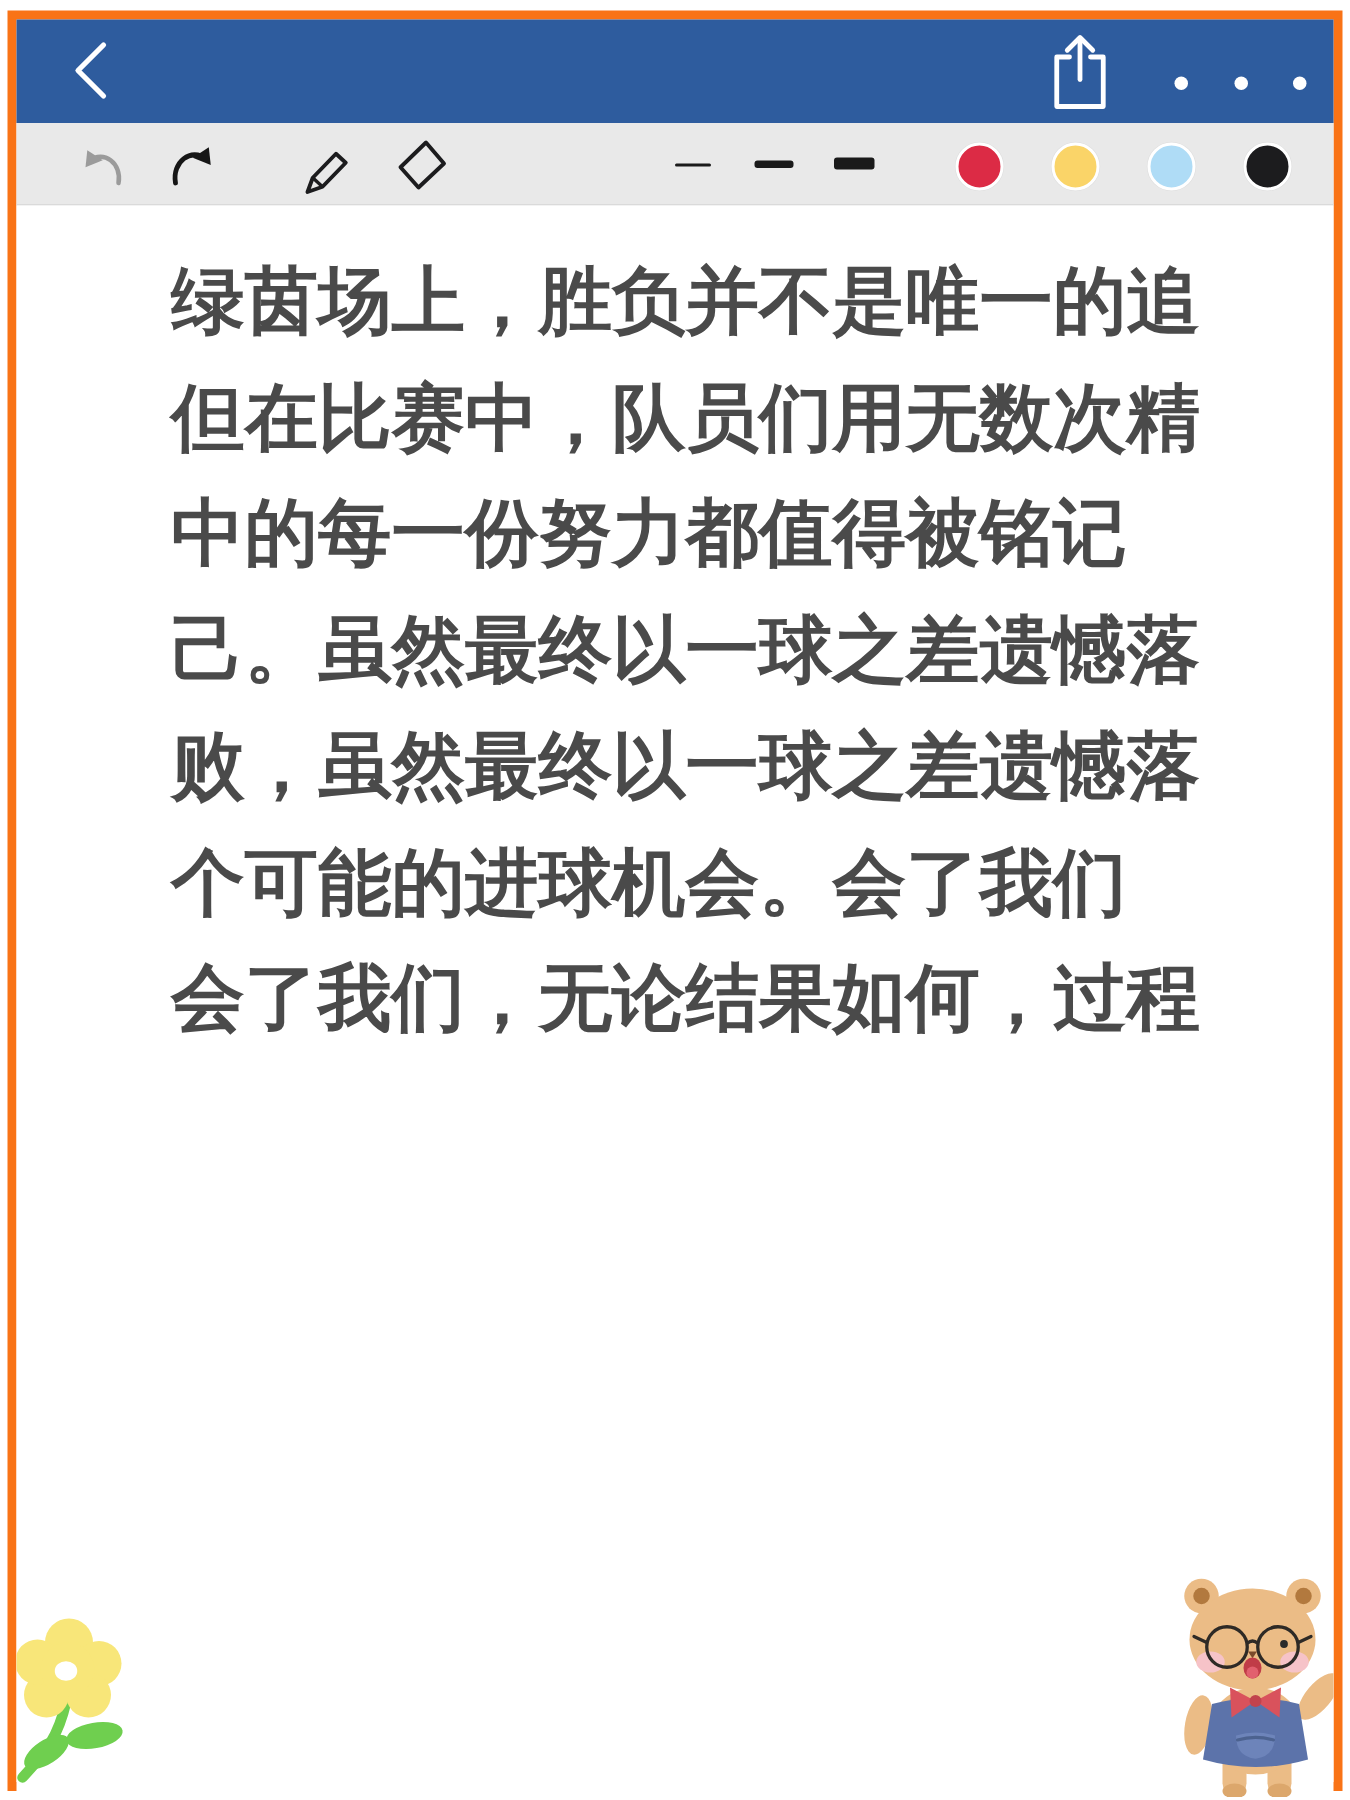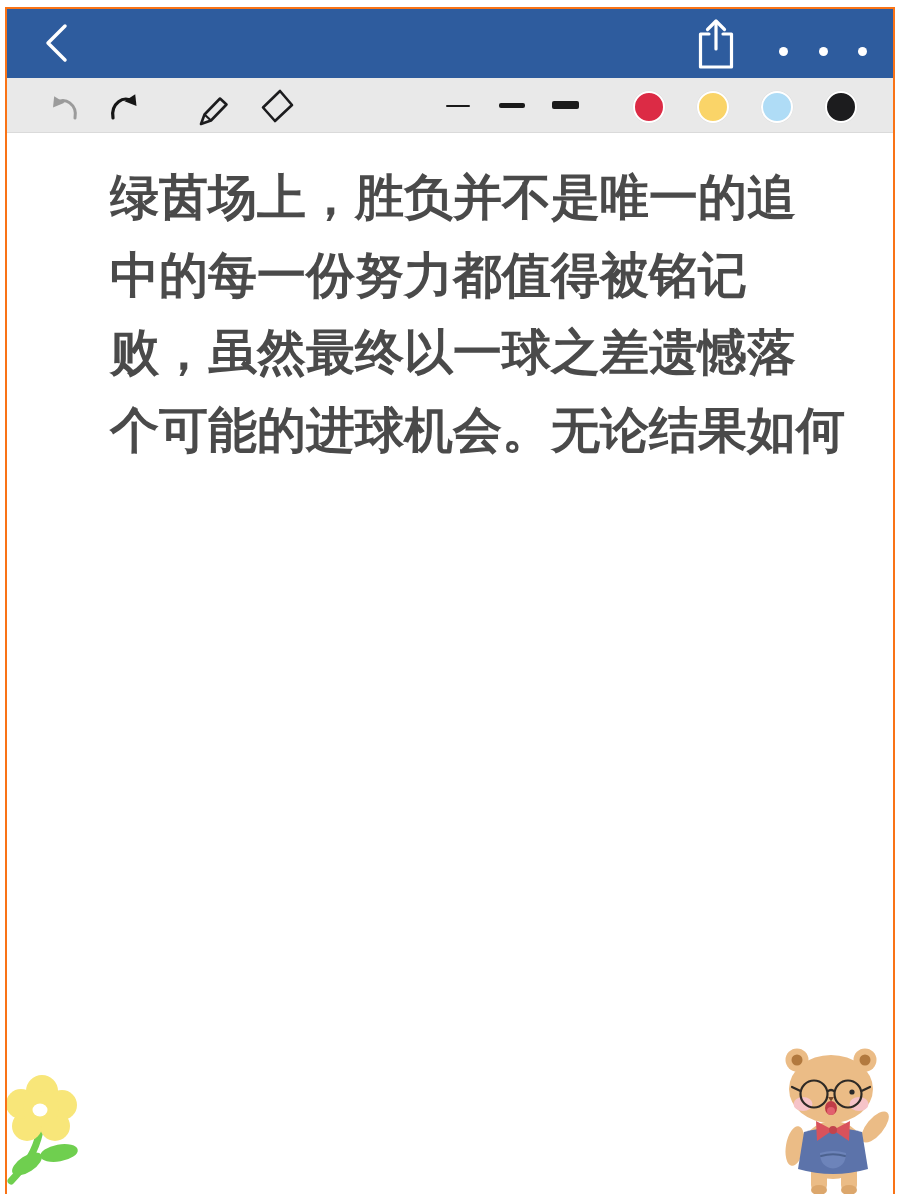--- a/index.html
+++ b/index.html
@@ -2,21 +2,21 @@
 <html><head>
 <meta charset="utf-8">
 <style>
   * { margin:0; padding:0; box-sizing:border-box; }
   html,body { width:900px; height:1200px; background:#ffffff; overflow:hidden;
               font-family:"Liberation Sans","DejaVu Sans",sans-serif; }
   .stage { position:relative; width:900px; height:1200px; background:#ffffff; }
 
   
   .frame { position:absolute; left:5px; top:7px; width:890px; height:1187px;
-           background:#ffffff; border:2px solid #f97316; }
+           background:#ffffff; border:6px solid #f97316; }
 
   
   .header { position:relative; width:100%; height:69px; background:#2E5C9E; }
   .icon-btn { position:absolute; background:none; border:none; cursor:pointer; padding:0; }
   .back-btn { left:28px; top:8px; width:48px; height:52px; }
   .share-btn { left:686px; top:6px; width:46px; height:58px; }
   .more-btn { left:764px; top:26px; width:104px; height:32px;
               display:flex; align-items:center; justify-content:space-between; padding:0 8px; }
   .dot { width:9px; height:9px; border-radius:50%; background:#ffffff; }
 
@@ -128,23 +128,26 @@
       <button class="swatch swatch-red" style="background-color: rgb(220, 43, 69);"></button>
       <button class="swatch swatch-yellow" style="background-color: rgb(250, 212, 104);"></button>
       <button class="swatch swatch-blue" style="background-color: rgb(175, 220, 246);"></button>
       <button class="swatch swatch-black" style="background-color: rgb(28, 28, 30);"></button>
     </div>
 
     <div class="canvas">
 
       <div class="note-text">
         <div class="note-line">绿茵场上，胜负并不是唯一的追</div>
+        <div class="note-line">但在比赛中，队员们用无数次精</div>
         <div class="note-line">中的每一份努力都值得被铭记</div>
+        <div class="note-line">己。虽然最终以一球之差遗憾落</div>
         <div class="note-line">败，虽然最终以一球之差遗憾落</div>
-        <div class="note-line">个可能的进球机会。无论结果如何</div>
+        <div class="note-line">个可能的进球机会。会了我们</div>
+        <div class="note-line">会了我们，无论结果如何，过程</div>
       </div>
 
       <div class="sticker sticker-flower">
         <svg width="84" height="120" viewBox="0 0 84 120">
           <path d="M38 60 C 33 82 25 93 9 110" fill="none" stroke="#6FCF4F" stroke-width="7" stroke-linecap="round"></path>
           <ellipse cx="25" cy="93" rx="17" ry="8" fill="#6FCF4F" transform="rotate(-33 25 93)"></ellipse>
           <ellipse cx="57" cy="82" rx="19" ry="8.5" fill="#6FCF4F" transform="rotate(-10 57 82)"></ellipse>
           <g fill="#F8E679">
             <circle cx="40" cy="20" r="16"></circle>
             <circle cx="60" cy="34" r="15"></circle>

